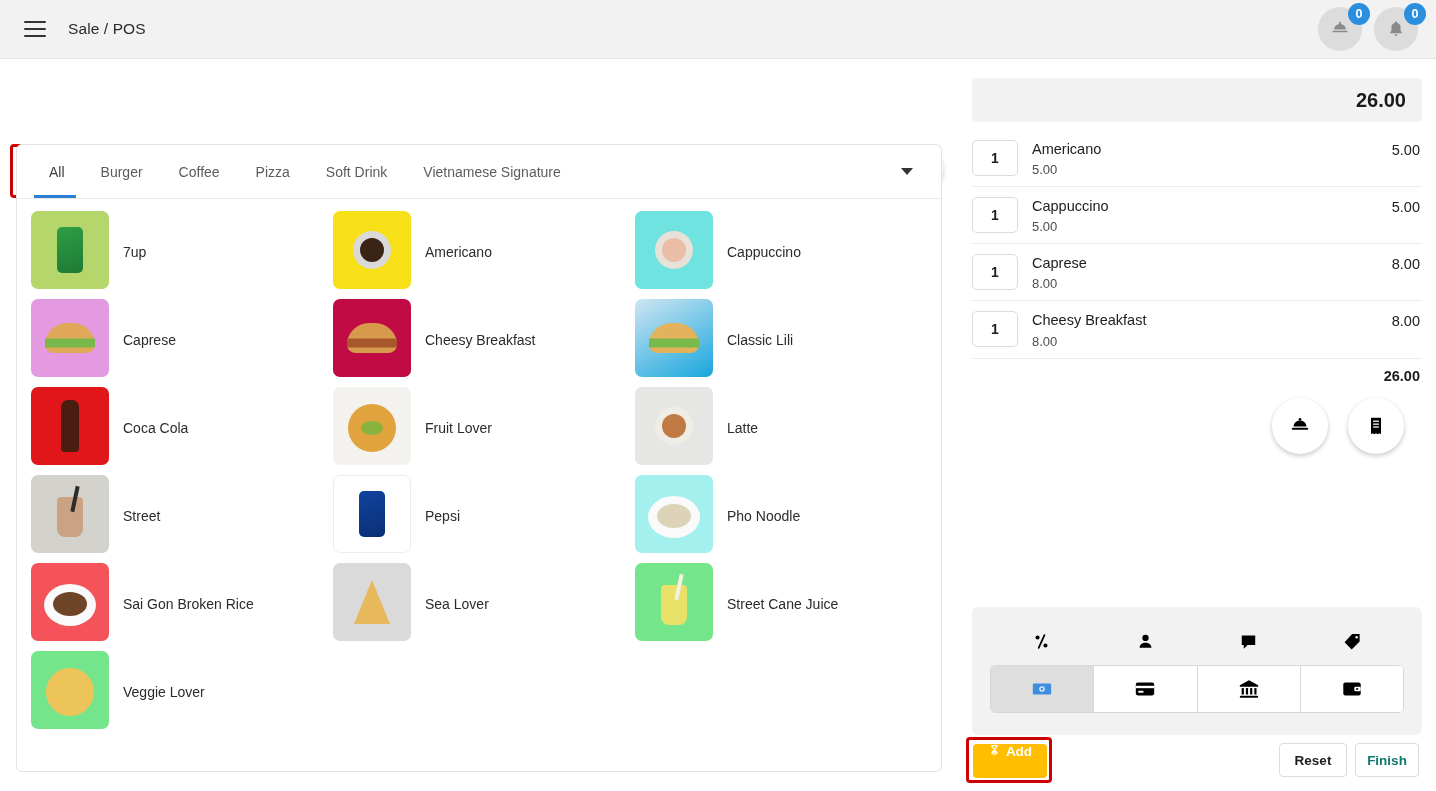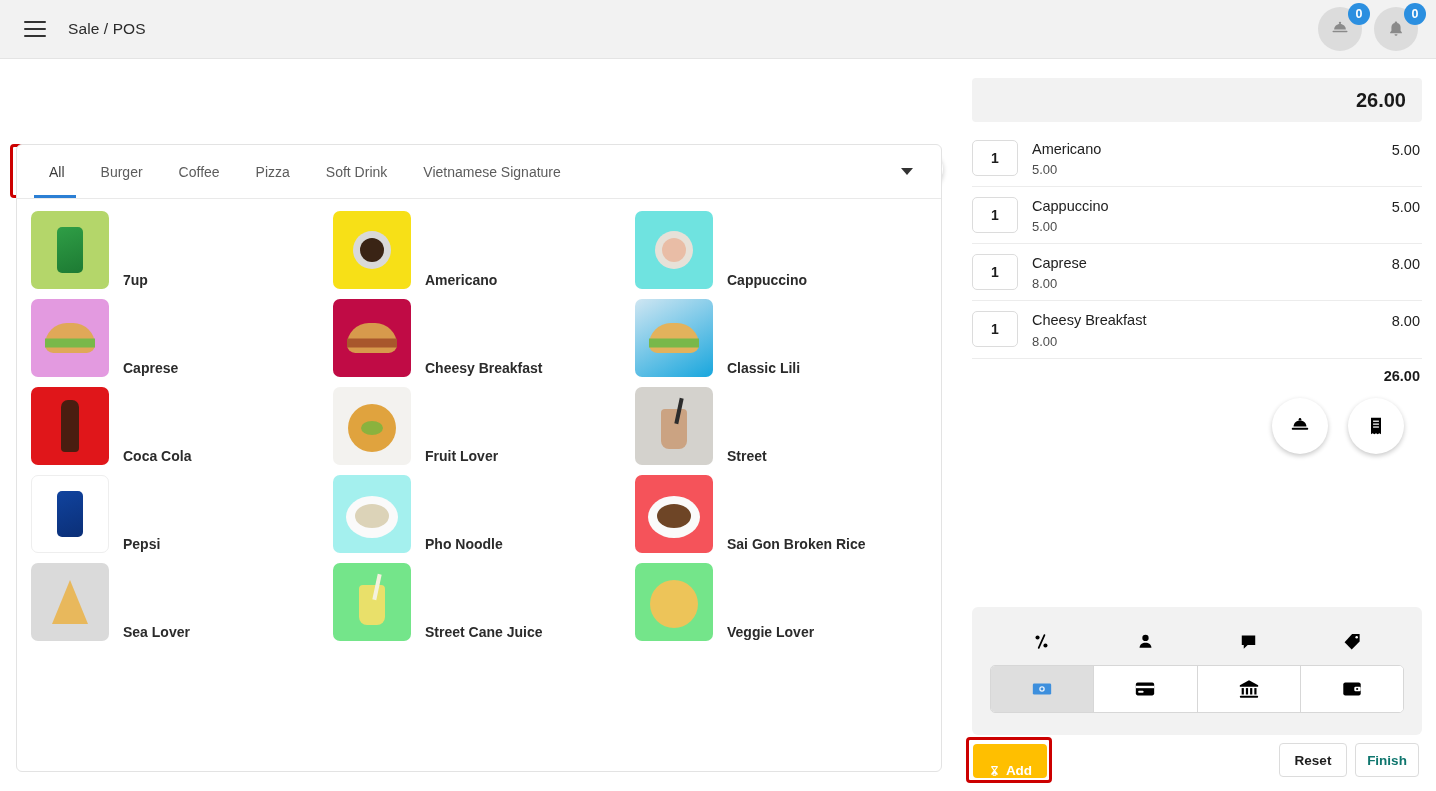--- a/index.html
+++ b/index.html
@@ -113,21 +113,21 @@
     width: 0; height: 0;
     border-left: 6px solid transparent; border-right: 6px solid transparent;
     border-top: 7px solid #333; cursor: pointer;
   }
 
   .grid {
     padding: 12px 14px 0 14px;
     display: grid; grid-template-columns: repeat(3, 1fr);
     row-gap: 10px; column-gap: 10px;
   }
-  .pcard { display: flex; align-items: flex-end; cursor: pointer; font-weight: bold; }
+  .pcard { display: flex; align-items: center; cursor: pointer; }
   .thumb {
     width: 78px; height: 78px; border-radius: 7px;
     flex: 0 0 78px;
     position: relative; overflow: hidden;
     display: flex; align-items: center; justify-content: center;
   }
   .pname { font-size: 14px; color: #2b2b2b; padding: 4px 0 0 14px; line-height: 1.2; }
   .can { position:absolute; left:50%; top:50%; transform:translate(-50%,-50%); width:26px; height:46px; border-radius:5px; }
   .cup { position:absolute; left:50%; top:50%; transform:translate(-50%,-50%); width:38px; height:38px; border-radius:50%; }
   .cupin { position:absolute; left:50%; top:50%; transform:translate(-50%,-50%); width:24px; height:24px; border-radius:50%; }
@@ -206,21 +206,21 @@
   #addbtn-wrap {
     position: absolute; left: 966px; top: 737px;
     width: 86px; height: 46px;
     border: 3px solid #cc0000; border-radius: 4px;
   }
   #add-order-btn {
     position: absolute; left: 4px; top: 4px;
     width: 74px; height: 34px;
     background: #ffbf00; border: none; border-radius: 4px;
     color: #fff; font-size: 13.5px; font-weight: bold;
-    display: flex; align-items: flex-end; justify-content: center; gap: 5px;
+    display: flex; align-items: flex-start; justify-content: center; gap: 5px;
     font-family: "Liberation Sans", sans-serif; cursor: pointer;
   }
   .obtn {
     position: absolute; height: 34px; top: 743px;
     border: 1px solid #dcdcdc; border-radius: 4px; background: #fff;
     font-size: 13.5px; font-weight: bold;
     font-family: "Liberation Sans", sans-serif;
     display: flex; align-items: center; justify-content: center; cursor: pointer;
   }
   #reset-btn { left: 1279px; width: 68px; color: #1d1d1d; }
@@ -352,20 +352,27 @@
 
     <div class="pcard">
       <div class="thumb" style="background:#f3f2ef">
         <div class="pizza" style="background:#e0a33e"></div>
         <div class="food" style="background:#8ab23e;width:22px;height:14px"></div>
       </div>
       <div class="pname">Fruit Lover</div>
     </div>
 
 
+    <div class="pcard">
+      <div class="thumb" style="background:#e6e6e4">
+        <div class="cup" style="background:#f0ece6"></div>
+        <div class="cupin" style="background:#c07a43"></div>
+      </div>
+      <div class="pname">Latte</div>
+    </div>
 
     <div class="pcard">
       <div class="thumb" style="background:#d4d2cd">
         <div class="glass" style="background:#cba382"></div>
         <div class="straw" style="background:#2c2c2c"></div>
       </div>
       <div class="pname">Street</div>
     </div>
 
     <div class="pcard">

